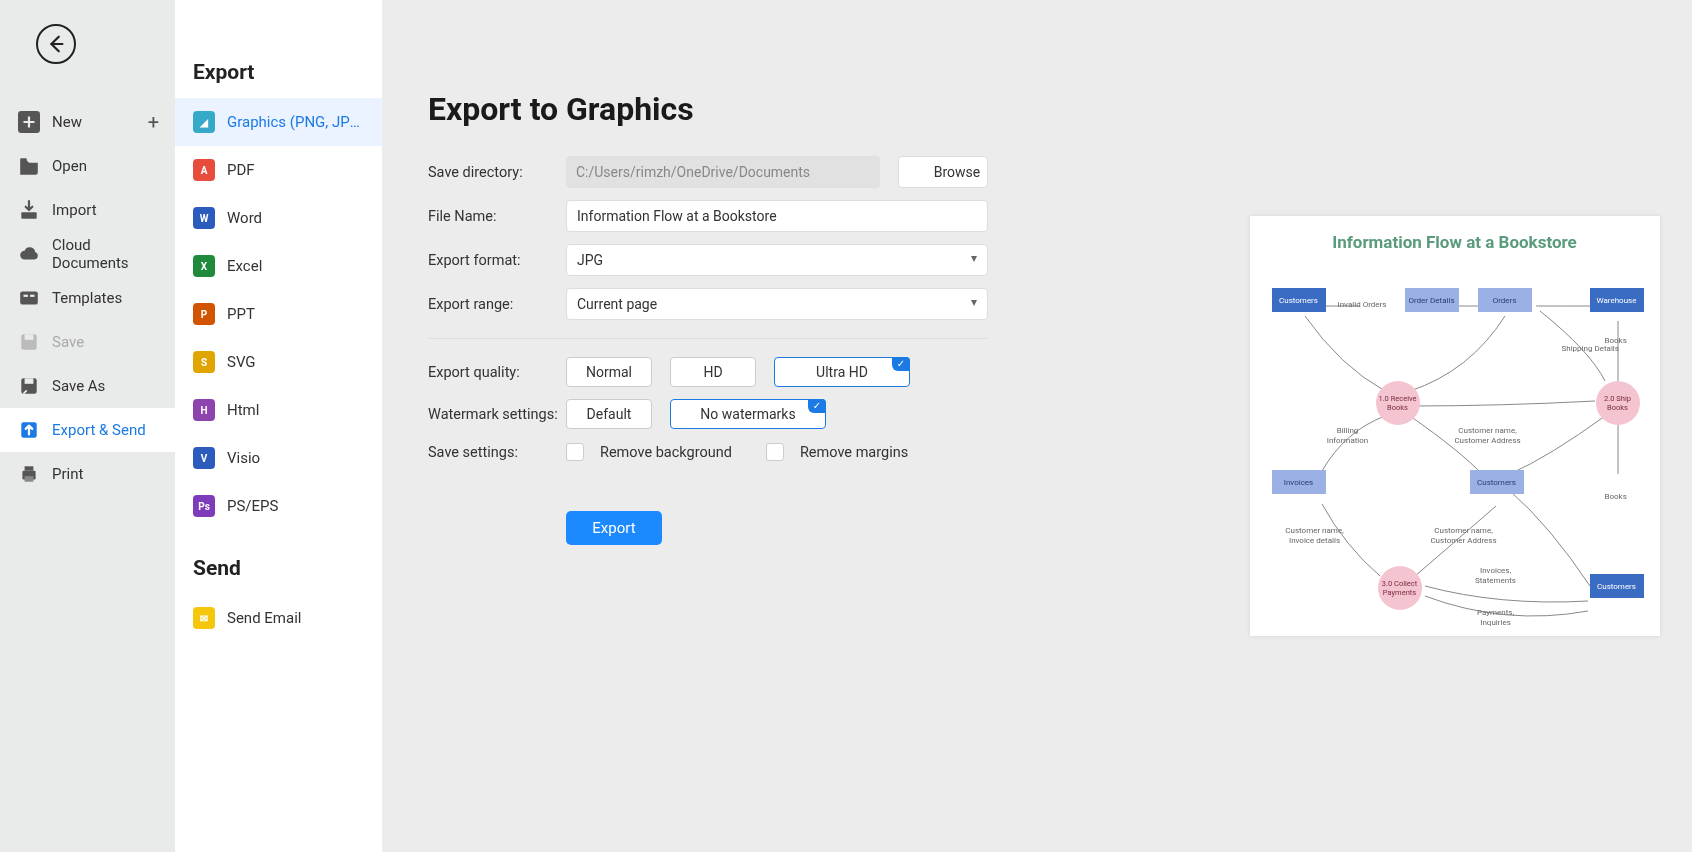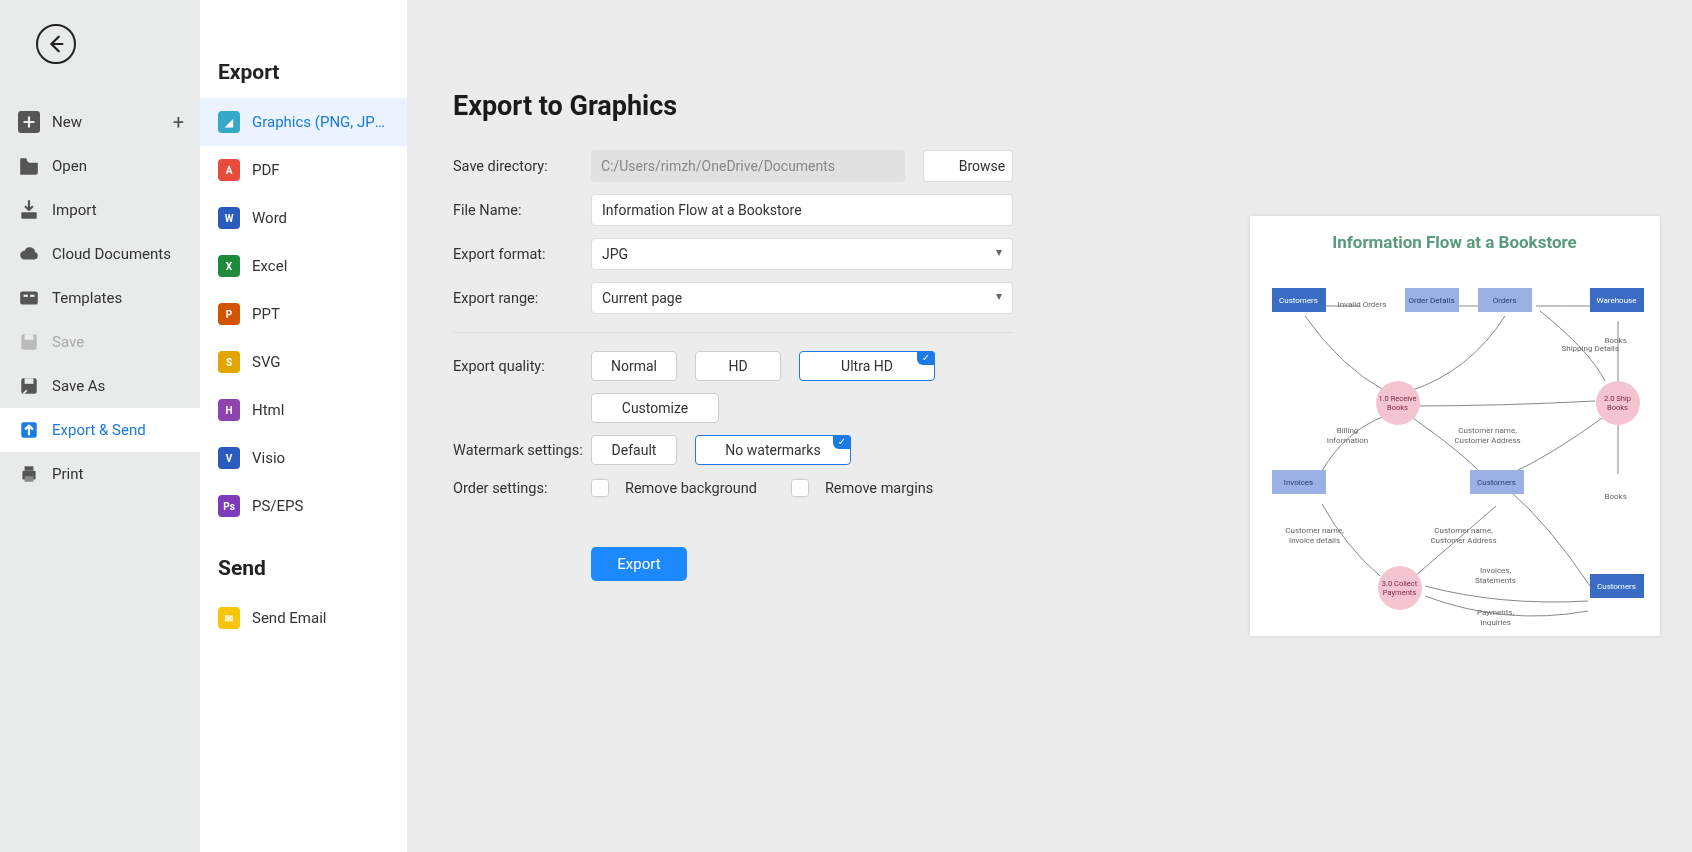--- a/index.html
+++ b/index.html
@@ -9,21 +9,21 @@
   .app-title {
     position: absolute; top: 6px; left: 0; width: 100%;
     text-align: center; font-size: 17px; color: #222;
   }
   .app-title .pro {
     background: #f5b400; color: #333; font-size: 13px; font-weight: 600;
     padding: 2px 6px; border-radius: 4px; margin-left: 4px;
   }
 
   
-  .leftnav { width: 200px; height: 100%; background: #e9eaea; padding-top: 18px; }
+  .leftnav { width: 175px; height: 100%; background: #e9eaea; padding-top: 18px; }
   .back-btn {
     width: 40px; height: 40px; border: 2px solid #222; border-radius: 50%;
     margin: 6px 0 36px 36px; display: flex; align-items: center; justify-content: center;
     cursor: pointer;
   }
   .back-btn svg { width: 22px; height: 22px; }
   .nav-item {
     display: flex; align-items: center; height: 44px; padding: 0 18px;
     cursor: pointer; color: #333; font-size: 15px; position: relative;
   }
@@ -44,21 +44,21 @@
   .el-item.active { background: #eaf3ff; color: #1c7ae4; }
   .el-icon {
     width: 22px; height: 22px; border-radius: 4px; margin-right: 12px;
     display: flex; align-items: center; justify-content: center;
     font-size: 10px; font-weight: 700; color: #fff; flex-shrink: 0;
   }
   .el-label { white-space: nowrap; overflow: hidden; text-overflow: ellipsis; }
 
   
   .main { flex: 1; height: 100%; background: #ebeceb; padding: 90px 40px 0 46px; position: relative; }
-  .main h1 { font-size: 27px; font-weight: 700; color: #1a1a1a; margin-bottom: 28px; }
+  .main h1 { font-size: 32px; font-weight: 700; color: #1a1a1a; margin-bottom: 28px; }
   .form { width: 560px; }
   .row { display: flex; align-items: center; margin-bottom: 12px; }
   .row .lbl { width: 138px; font-size: 14.5px; color: #333; }
   .row .ctrl { flex: 1; display: flex; gap: 18px; align-items: center; }
   .txtbox {
     flex: 1; height: 32px; background: #fff; border: 1px solid #ddd; border-radius: 4px;
     padding: 0 10px; font-size: 14px; color: #333; display: flex; align-items: center;
   }
   .txtbox.ro { background: #e1e1e1; color: #888; border: none; }
   .dropdown { position: relative; }
@@ -303,37 +303,31 @@
     <hr class="sep">
 
     <div class="row">
       <div class="lbl">Export quality:</div>
       <div class="ctrl seg">
         <div class="seg-btn">Normal</div>
         <div class="seg-btn">HD</div>
         <div class="seg-btn wide selected">Ultra HD</div>
       </div>
     </div>
-    <div class="row">
-      <div class="lbl"></div>
-      <div class="ctrl seg">
-        <div class="seg-btn wide" style="width:128px">Customize</div>
-      </div>
-    </div>
 
     <div class="row" style="">
       <div class="lbl">Watermark settings:</div>
       <div class="ctrl seg">
         <div class="seg-btn">Default</div>
         <div class="seg-btn xwide selected">No watermarks</div>
       </div>
     </div>
 
     <div class="row" style="margin-top:14px">
-      <div class="lbl">Order settings:</div>
+      <div class="lbl">Save settings:</div>
       <div class="ctrl" style="gap:34px">
         <label class="chk">
           <span class="chk-box"></span>
           <span>Remove background</span>
         </label>
         <label class="chk">
           <span class="chk-box"></span>
           <span>Remove margins</span>
         </label>
       </div>

